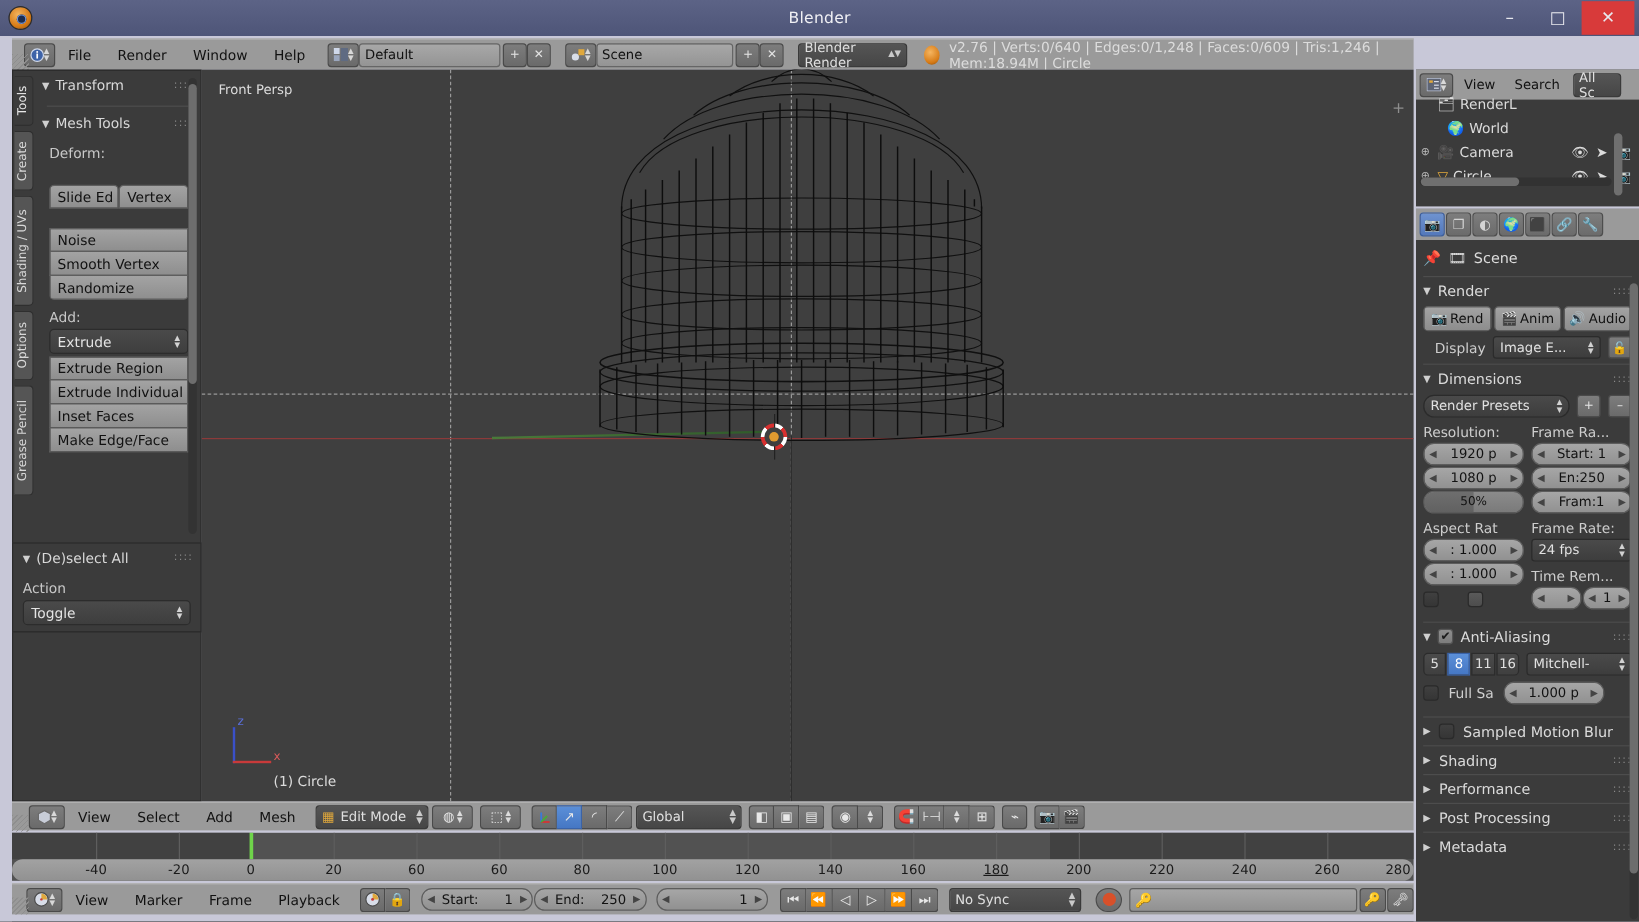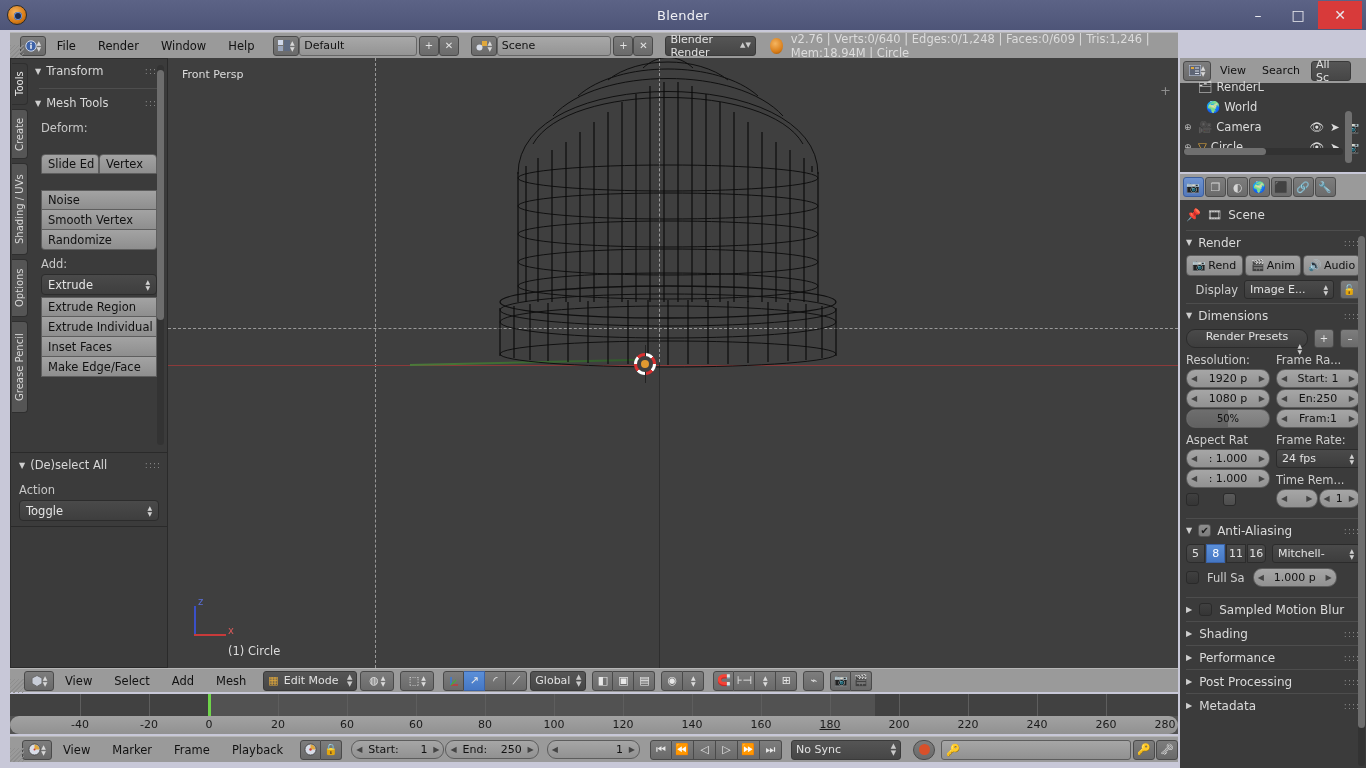--- a/index.html
+++ b/index.html
@@ -641,21 +641,21 @@
         </div>
         <div class="iconbtn" style="height:19px; width:20px;">🔓</div>
       </div>
 
       <div class="sec-hdr">
         <span class="tri">▼</span>
         <span>Dimensions</span>
         <span class="grip">::::</span>
       </div>
       <div class="kv">
-        <div class="darkfield" style="border-radius:9px;flex-direction:column;">
+        <div class="darkfield" style="border-radius:9px;">
           <span>Render Presets</span>
           <span class="spinner" style="margin-left:auto;">
               <span>▲</span>
               <span>▼</span>
             </span>
         </div>
         <div class="iconbtn" style="height:19px; width:19px;">+</div>
         <div class="iconbtn" style="height:19px; width:19px;">–</div>
       </div>
       <div class="twocol">
@@ -845,21 +845,21 @@
           <line x1="3" y1="10" x2="3" y2="2" stroke="#3a7ad8" stroke-width="1.5"></line>
           <line x1="3" y1="10" x2="10" y2="10" stroke="#c83a3a" stroke-width="1.5"></line>
           <line x1="3" y1="10" x2="8" y2="5" stroke="#4aa83a" stroke-width="1.5"></line>
         </svg>
       </div>
       <div class="tinybtn on">↗</div>
       <div class="tinybtn">◜</div>
       <div class="tinybtn">⟋</div>
     </div>
 
-    <div class="combo" style="width:56px;">
+    <div class="combo" style="width:88px;">
       <span>Global</span>
       <span class="spinner sp">
           <span>▲</span>
           <span>▼</span>
         </span>
     </div>
 
     <div class="grp" style="margin-left:6px;">
       <div class="tinybtn">◧</div>
       <div class="tinybtn">▣</div>

